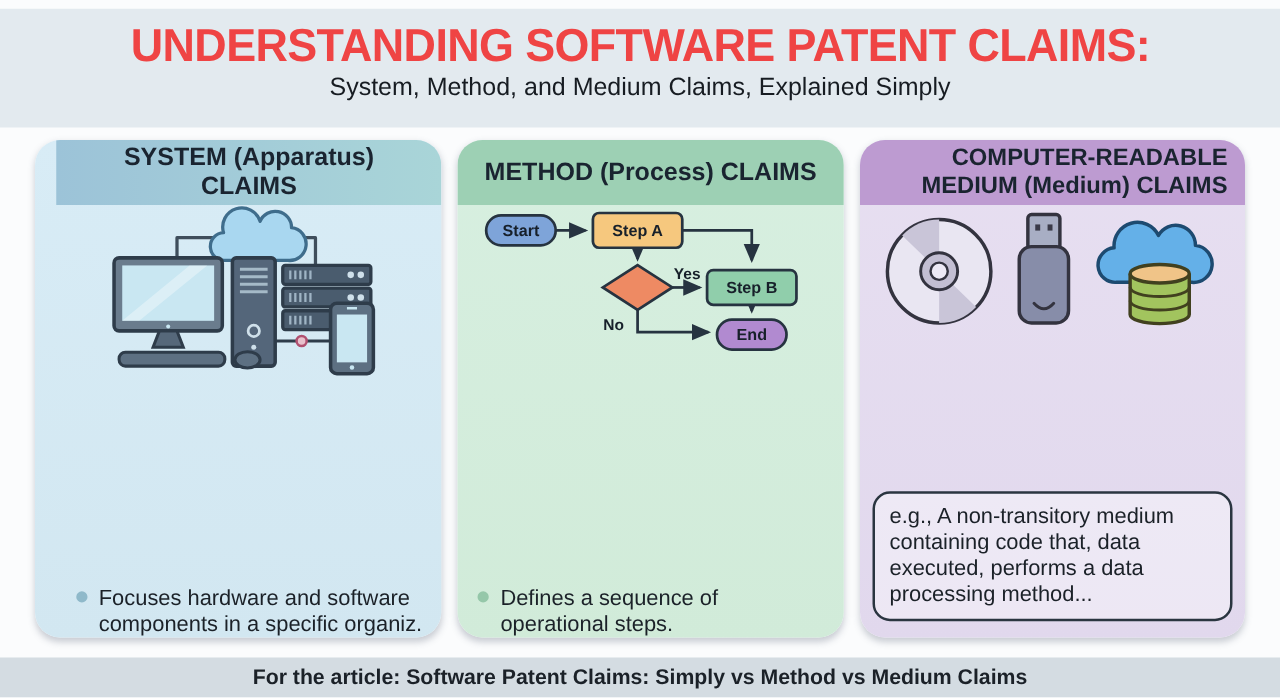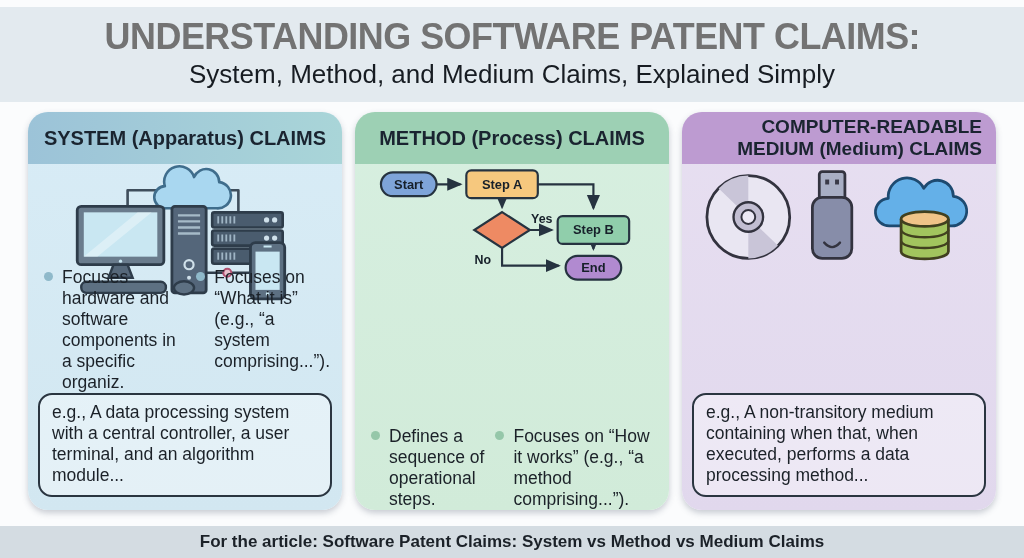--- a/index.html
+++ b/index.html
@@ -5,43 +5,43 @@
   html,body{margin:0;padding:0;}
   body{
     width:1024px;height:558px;position:relative;overflow:hidden;
     background:#fbfcfd;
     font-family:"Liberation Sans",sans-serif;
     color:#1b222a;
   }
   .top-band{position:absolute;left:0;top:7px;width:1024px;height:95px;background:#e3eaef;}
   .title{
     position:absolute;top:16px;left:0;width:1024px;text-align:center;
-    font-size:37px;font-weight:bold;letter-spacing:-0.5px;color:#737373;
+    font-size:37px;font-weight:bold;letter-spacing:-0.5px;color:#ef4444;
   }
   .title>span{display:inline-block;transform:scaleX(0.97);}
   .subtitle{
     position:absolute;top:59px;left:0;width:1024px;text-align:center;
-    font-size:26px;color:#171c22;
+    font-size:20px;color:#171c22;
   }
   .panels{
     position:absolute;left:28px;top:112px;width:968px;height:398px;
     display:flex;gap:13px;
   }
   .panel{
     flex:1;border-radius:20px;overflow:hidden;display:flex;flex-direction:column;
     box-shadow:0 3px 6px rgba(70,80,100,0.28);
   }
   .panel-header{
     min-height:46px;display:flex;align-items:center;justify-content:center;text-align:center;
     font-weight:bold;font-size:20px;line-height:1.15;color:#1a2430;padding:3px 14px;
   }
   .p1 .panel-header{background:linear-gradient(90deg,#9cc3d8,#a9d5d8);}
   .p2 .panel-header{background:#9dd0b4;text-align:center;}
   .p3 .panel-header{background:#bd9bd1;font-size:19px;text-align:right;}
-  .p1{background:linear-gradient(#d8ecf6,#d2e7f1);}
+  .p1{background:linear-gradient(#d8ecf6,#d2e7f1);padding-left:17px;}
   .p2{background:linear-gradient(#d7efe0,#d1ebd9);}
   .p3{background:linear-gradient(#e7dff1,#e1d8ed);}
   .icon-area{flex:1;display:flex;align-items:flex-start;justify-content:center;min-height:0;}
   .bullets{list-style:none;margin:0;padding:0 12px 0 16px;display:flex;flex-direction:row;gap:10px;}
   .bullet{display:flex;gap:9px;font-size:17.5px;line-height:1.2;color:#1b2128;}
   .dot{width:9px;height:9px;border-radius:50%;margin-top:5px;flex:none;}
   .p1 .dot{background:#8fb9ca;}
   .p2 .dot{background:#95c7a9;}
   .p3 .dot{background:#bc98cc;}
   .example-box{
@@ -122,28 +122,21 @@
         <rect x="205" y="87" width="24" height="38" fill="#c9e7f2"></rect>
         <path d="M 213 82 h 8" stroke="#c9e7f2" stroke-width="2"></path>
         <circle cx="217" cy="129" r="1.8" fill="#c9e7f2"></circle>
       </svg>
     </div>
     <ul class="bullets">
       <li class="bullet">
         <span class="dot"></span>
         <span>Focuses hardware and software components in a specific organiz.</span>
       </li>
-      <li class="bullet">
-        <span class="dot"></span>
-        <span>Focuses on “What it is” (e.g., “a system comprising...”).</span>
-      </li>
     </ul>
-    <div class="example-box">
-      <span>e.g., A data processing system with a central controller, a user terminal, and an algorithm module...</span>
-    </div>
   </section>
 
   <section class="panel p2">
     <header class="panel-header">METHOD (Process) CLAIMS</header>
     <div class="icon-area">
       <svg width="278" height="124" viewBox="0 0 280 124">
         <defs>
           <marker id="ah" markerWidth="8" markerHeight="8" refX="6" refY="3" orient="auto">
             <path d="M0,0 L7,3 L0,6 z" fill="#263340"></path>
           </marker>
@@ -167,24 +160,20 @@
         <text x="119" y="100" text-anchor="end" font-size="12.5" font-weight="600" fill="#17202a">No</text>
         <text x="222" y="70.5" text-anchor="middle" font-size="13" font-weight="600" fill="#17202a">Step B</text>
         <text x="222" y="108.5" text-anchor="middle" font-size="13" font-weight="600" fill="#17202a">End</text>
       </svg>
     </div>
     <ul class="bullets">
       <li class="bullet">
         <span class="dot"></span>
         <span>Defines a sequence of operational steps.</span>
       </li>
-      <li class="bullet">
-        <span class="dot"></span>
-        <span>Focuses on “How it works” (e.g., “a method comprising...”).</span>
-      </li>
     </ul>
   </section>
 
   <section class="panel p3">
     <header class="panel-header">COMPUTER-READABLE MEDIUM (Medium) CLAIMS</header>
     <div class="icon-area">
       <svg width="276" height="106" viewBox="0 0 280 106">
 
         <g>
           <circle cx="48" cy="53" r="42" fill="#e9e6f2" stroke="#33333f" stroke-width="2.8"></circle>
@@ -204,22 +193,22 @@
 
         <g>
           <path d="M 192 62 a 14 14 0 0 1 -2 -28 a 19 19 0 0 1 36 -10 a 16 16 0 0 1 30 8 a 14 14 0 0 1 -3 30 z" fill="#64b0e8" stroke="#1d4a70" stroke-width="2.8" stroke-linejoin="round"></path>
           <path d="M 203 55 V 88 a 24 7.5 0 0 0 48 0 V 55" fill="#a2c45e" stroke="#41401f" stroke-width="2.8"></path>
           <path d="M 203 66 a 24 7.5 0 0 0 48 0 M 203 77 a 24 7.5 0 0 0 48 0" fill="none" stroke="#41401f" stroke-width="2.4"></path>
           <ellipse cx="227" cy="55" rx="24" ry="7.5" fill="#f0c488" stroke="#41401f" stroke-width="2.8"></ellipse>
         </g>
       </svg>
     </div>
     <div class="example-box">
-      <span>e.g., A non-transitory medium containing when that, when executed, performs a data processing method...</span>
+      <span>e.g., A non-transitory medium containing code that, data executed, performs a data processing method...</span>
     </div>
   </section>
 
 </div>
 
 <div class="footer-notch"></div>
 <div class="footer-band">
-  <span>For the article: Software Patent Claims: System vs Method vs Medium Claims</span>
+  <span>For the article: Software Patent Claims: Simply vs Method vs Medium Claims</span>
 </div>
 
 </body></html>

